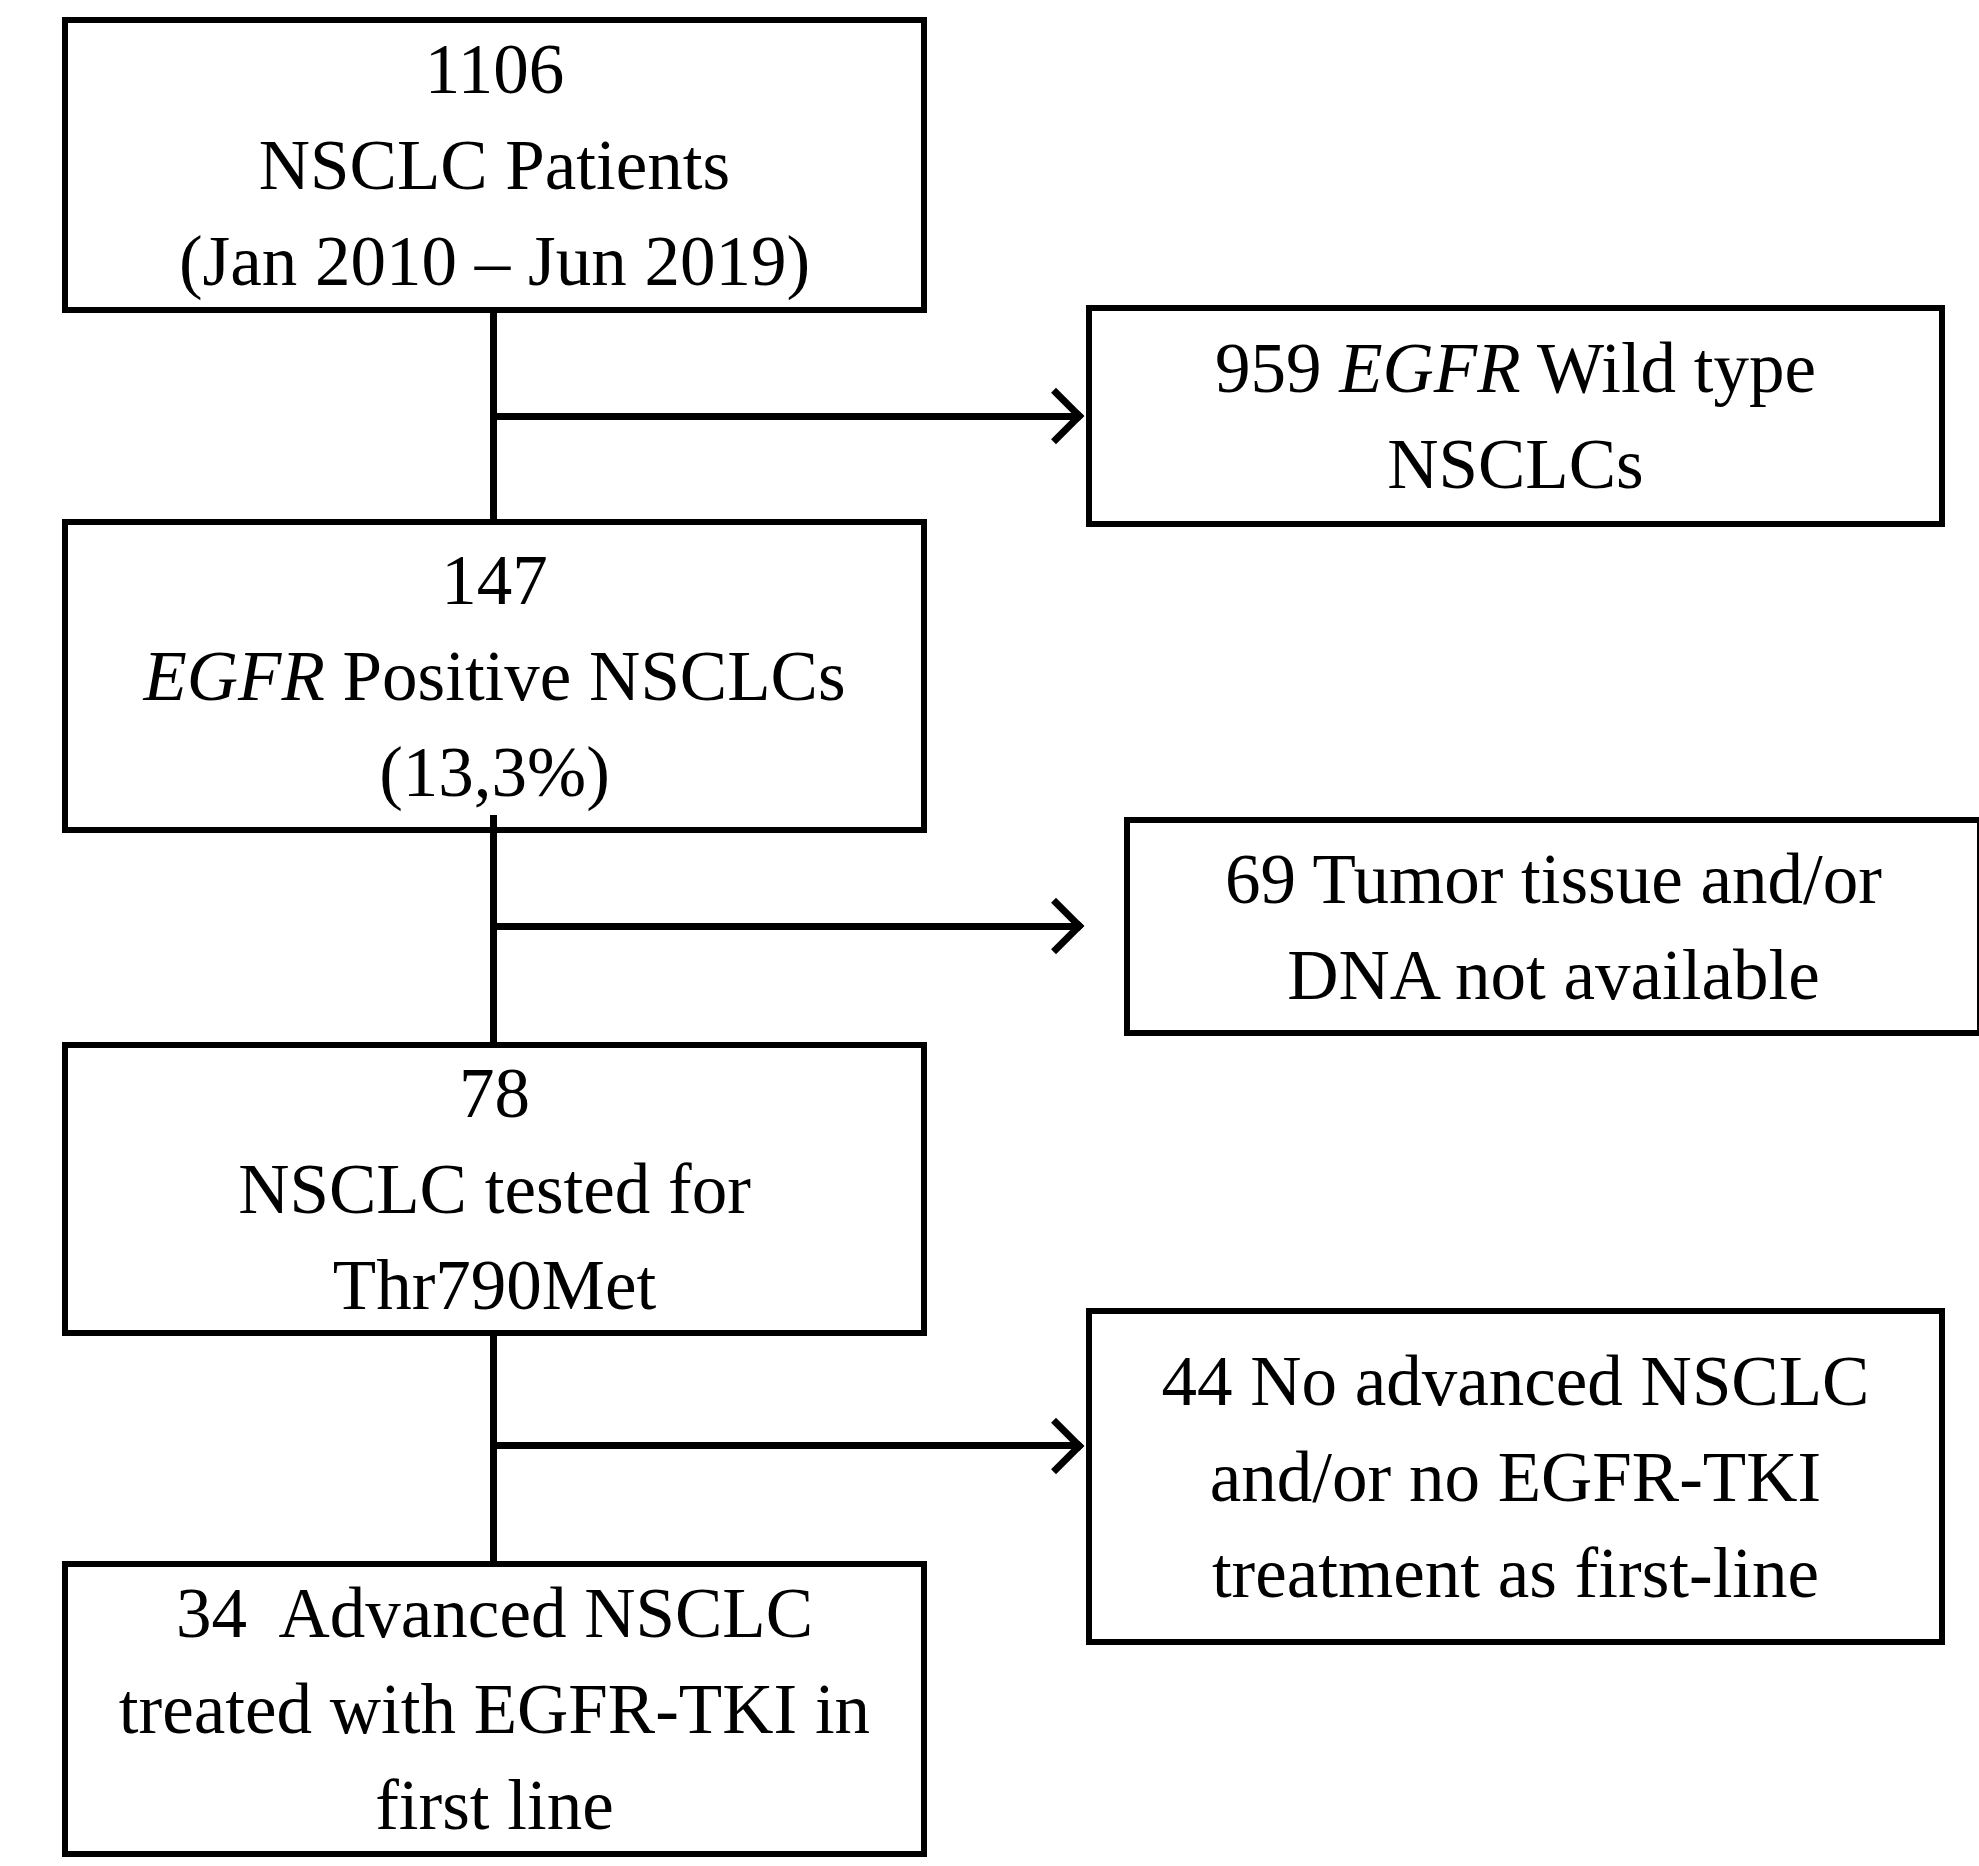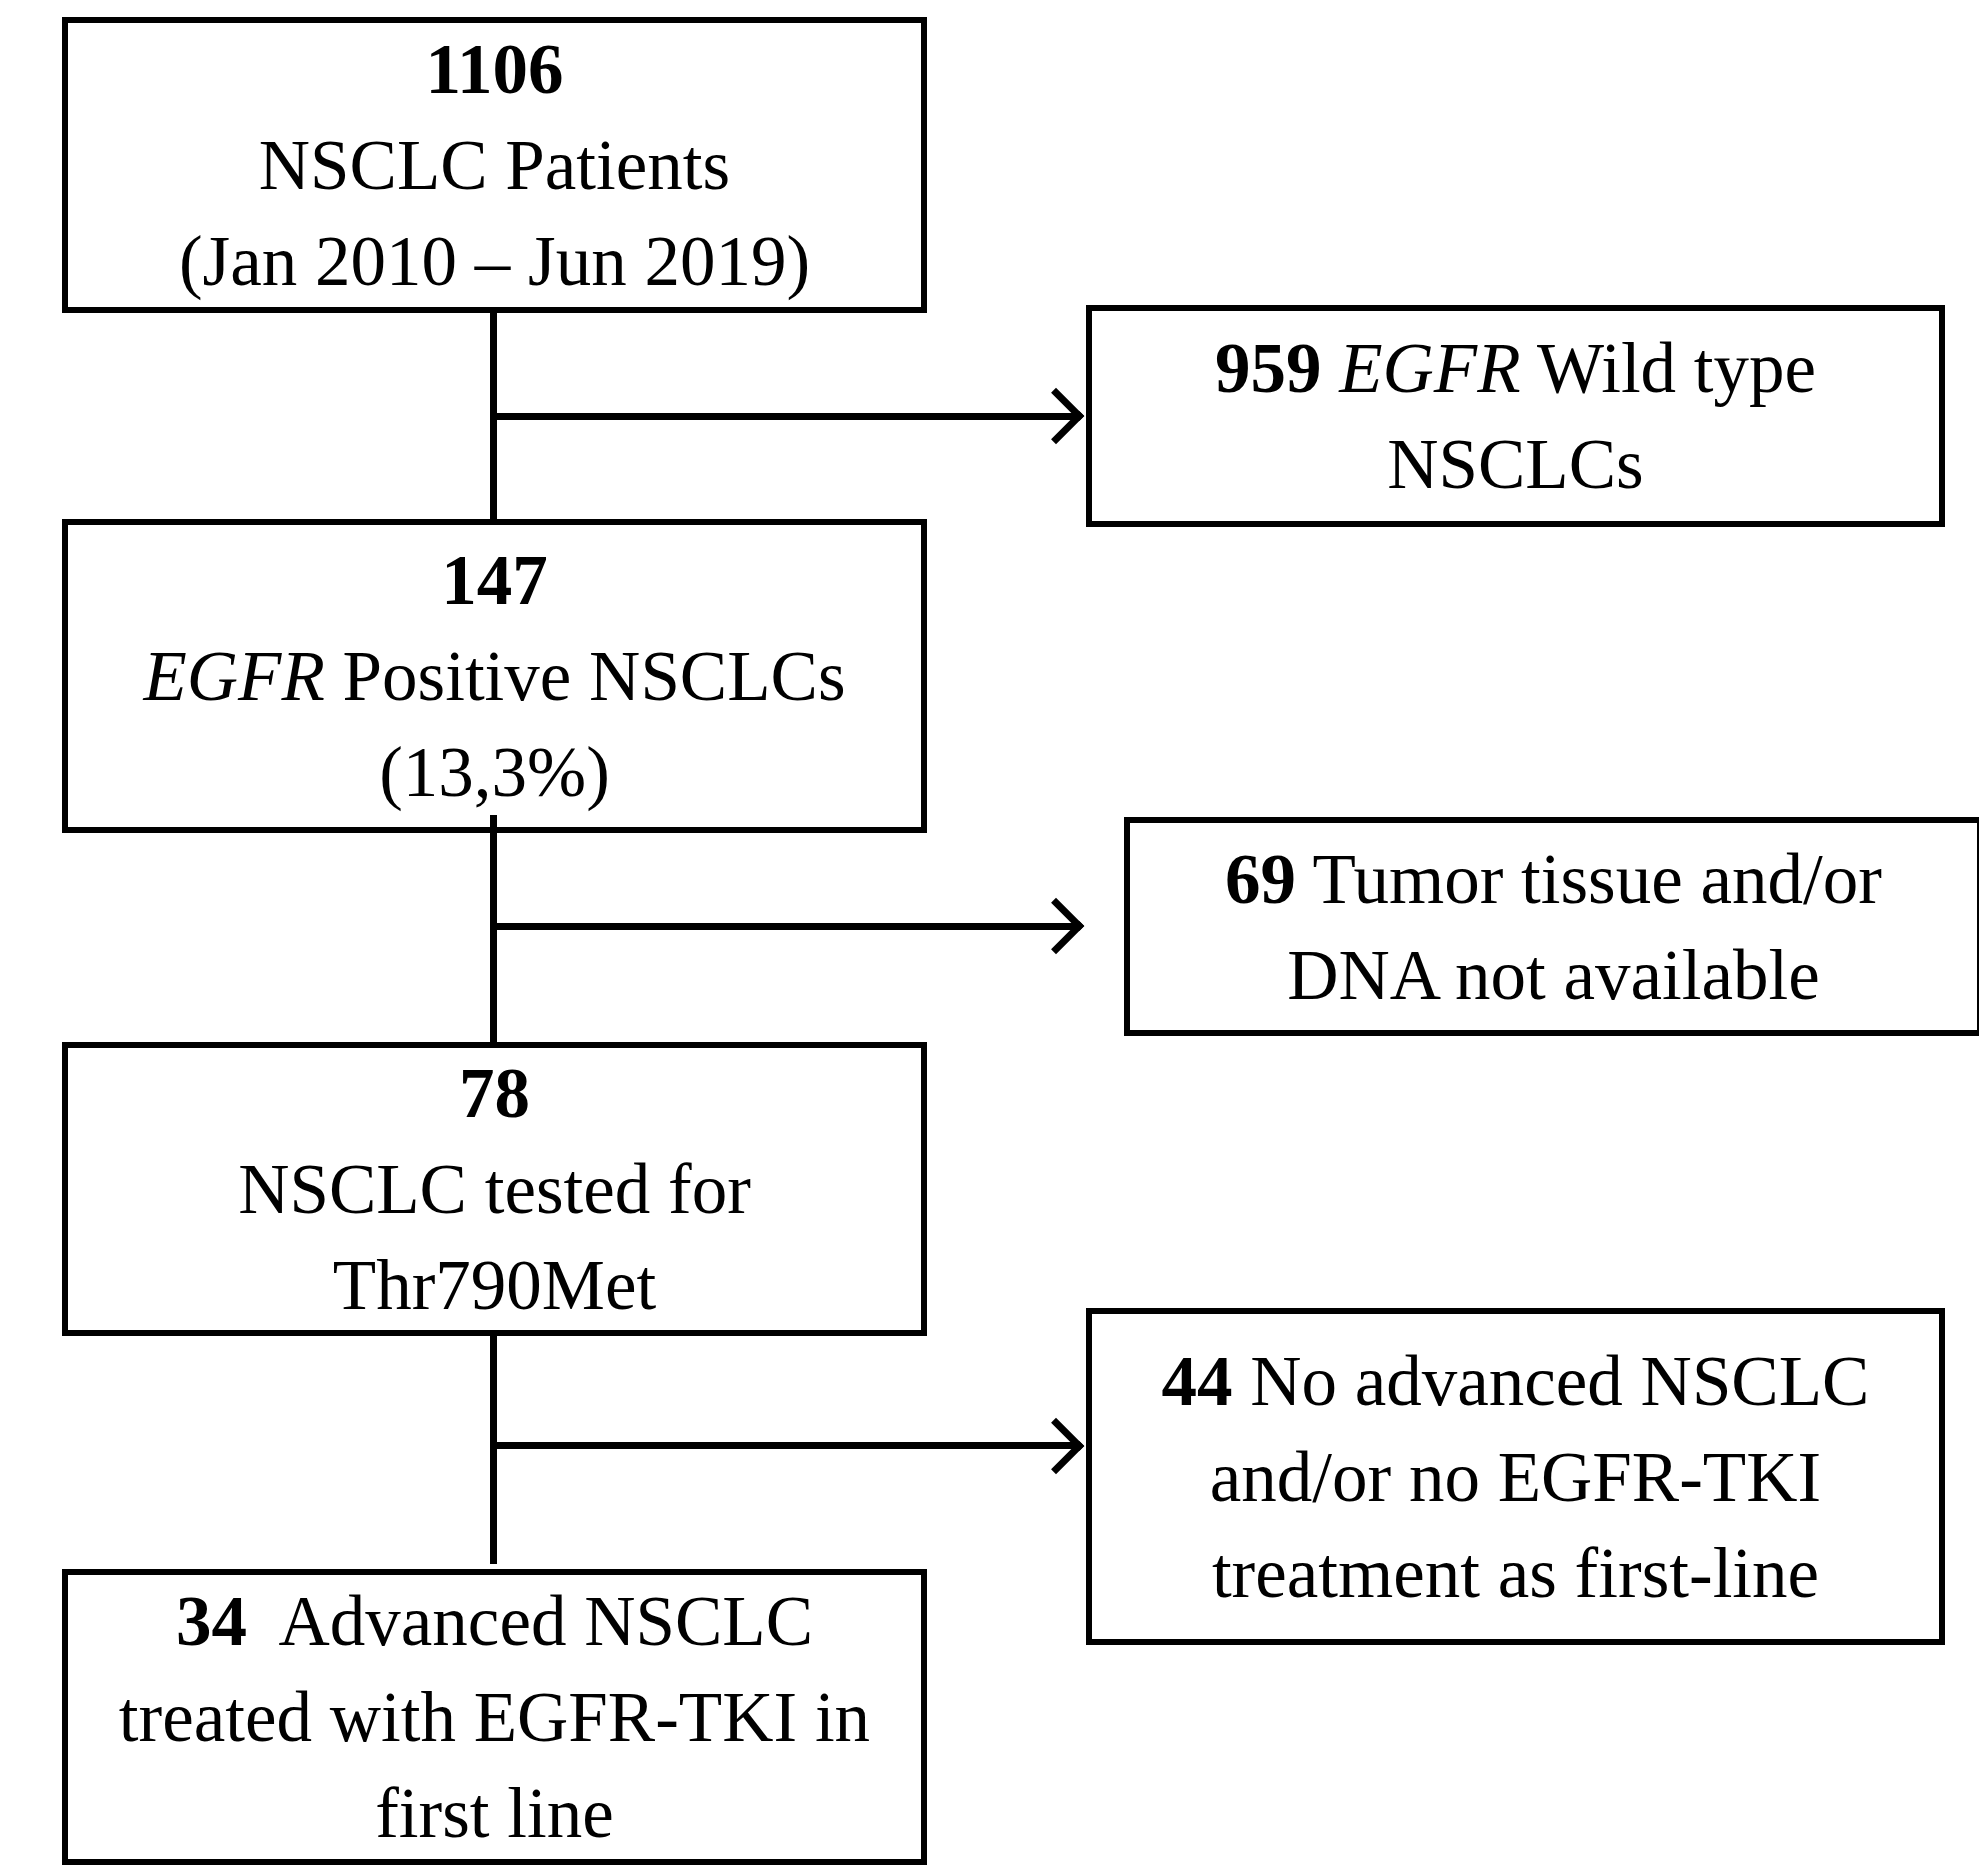--- a/index.html
+++ b/index.html
@@ -26,21 +26,21 @@
     align-items: center;
     text-align: center;
     padding: 0 14px;
   }
   .line {
     margin: 0;
     font-size: 71px;
     line-height: 96px;
     white-space: nowrap;
   }
-  .seg-b { font-weight: bold; }
+  .seg-b { font-weight: normal; }
   .seg-i { font-style: italic; }
   .vline, .hline {
     position: absolute;
     background: #000000;
   }
   .vline { width: 7px; }
   .hline { height: 7px; }
   .arrowhead {
     position: absolute;
     width: 40px;
@@ -50,21 +50,21 @@
     border-right: 7px solid #000000;
     transform: rotate(45deg);
     background: transparent;
   }
 
   
   .box-main { left: 62px; width: 865px; }
   #box-patients   { top: 17px;   height: 296px; }
   #box-egfr-pos   { top: 519px;  height: 314px; }
   #box-tested     { top: 1042px; height: 294px; }
-  #box-advanced   { top: 1561px; height: 296px; margin-top: 8px; }
+  #box-advanced   { top: 1561px; height: 296px; }
 
   
   .box-excl { left: 1086px; width: 859px; }
   #box-wild-type  { top: 305px;  height: 222px; }
   #box-no-tissue  { top: 817px; height: 219px; margin-left: 38px; }
   #box-no-adv     { top: 1308px; height: 337px; }
 
   
   #v1 { left: 490px; top: 310px;  height: 213px; }
   #v2 { left: 490px; top: 815px; height: 230px; }

